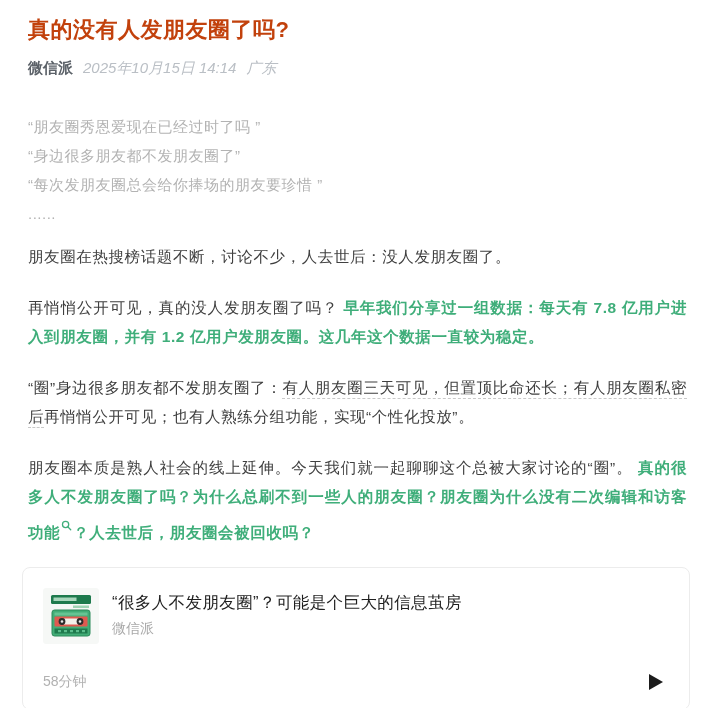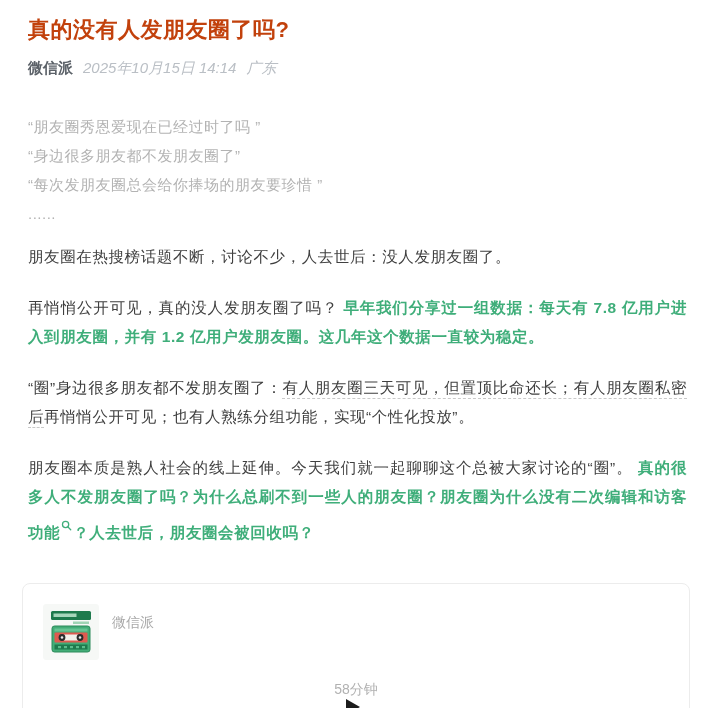--- a/index.html
+++ b/index.html
@@ -39,21 +39,21 @@
     margin-bottom: 14px;
   }
   .para {
     font-size: 15.5px;
     line-height: 29px;
     letter-spacing: 0.6px;
     color: #404040;
     text-align: justify;
     margin-bottom: 22px;
   }
-  .para.tight { margin-bottom: 36px; }
+  .para.tight { margin-bottom: 20px; }
   .highlight {
     color: #3fae7a;
     font-weight: 700;
   }
   .dashed-link {
     text-decoration: underline;
     text-decoration-style: dashed;
     text-decoration-color: #c9c9c9;
     text-decoration-thickness: 1px;
     text-underline-offset: 5px;
@@ -95,25 +95,24 @@
     white-space: nowrap;
     overflow: hidden;
     text-overflow: ellipsis;
   }
   .card-author {
     margin-top: 7px;
     font-size: 14px;
     color: #a9a9a9;
   }
   .card-footer {
-    margin-top: 21px;
+    margin-top: 29px;
     display: flex;
     align-items: center;
     justify-content: space-between;
-    flex-direction: column;
   }
   .duration { font-size: 14px; color: #b1b1b1; }
   .play-btn {
     width: 0; height: 0;
     border-left: 14px solid #1c1c1c;
     border-top: 8px solid transparent;
     border-bottom: 8px solid transparent;
     margin-right: 6px;
     cursor: pointer;
   }
@@ -175,20 +174,21 @@
         <circle cx="37" cy="33.5" r="1.3" fill="#e8e8e8"></circle>
         <rect x="11.5" y="40.5" width="33" height="5" fill="#1e7a4d"></rect>
         <rect x="15" y="42" width="3" height="2.2" fill="#5cbd8c"></rect>
         <rect x="21" y="42" width="3" height="2.2" fill="#5cbd8c"></rect>
         <rect x="27" y="42" width="3" height="2.2" fill="#5cbd8c"></rect>
         <rect x="33" y="42" width="3" height="2.2" fill="#5cbd8c"></rect>
         <rect x="39" y="42" width="3" height="2.2" fill="#5cbd8c"></rect>
       </svg>
     </div>
     <div class="card-texts">
+      <div class="card-title">“很多人不发朋友圈”？可能是个巨大的信息茧房</div>
       <div class="card-author">微信派</div>
     </div>
   </div>
   <div class="card-footer">
     <span class="duration">58分钟</span>
     <span class="play-btn"></span>
   </div>
 </div>
 
 </body></html>

